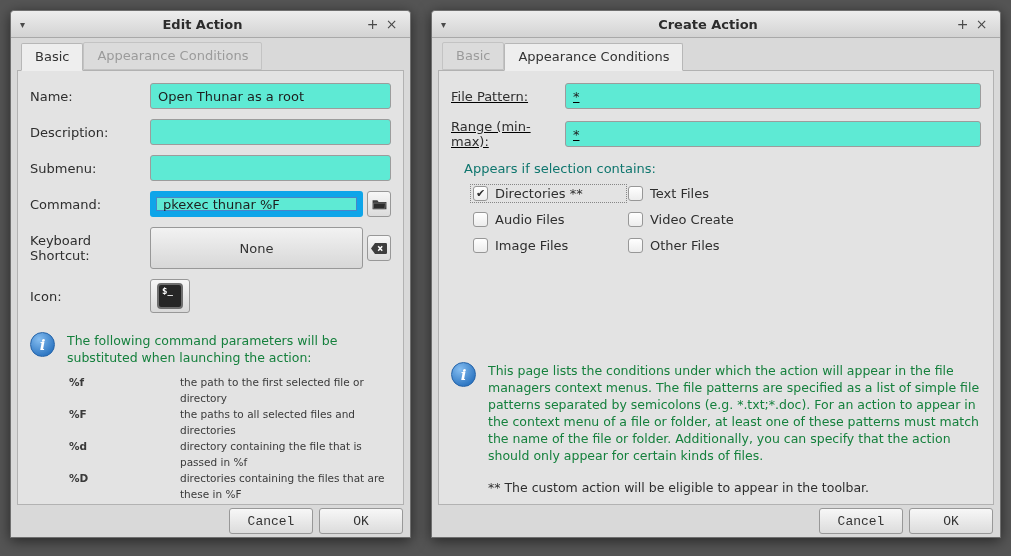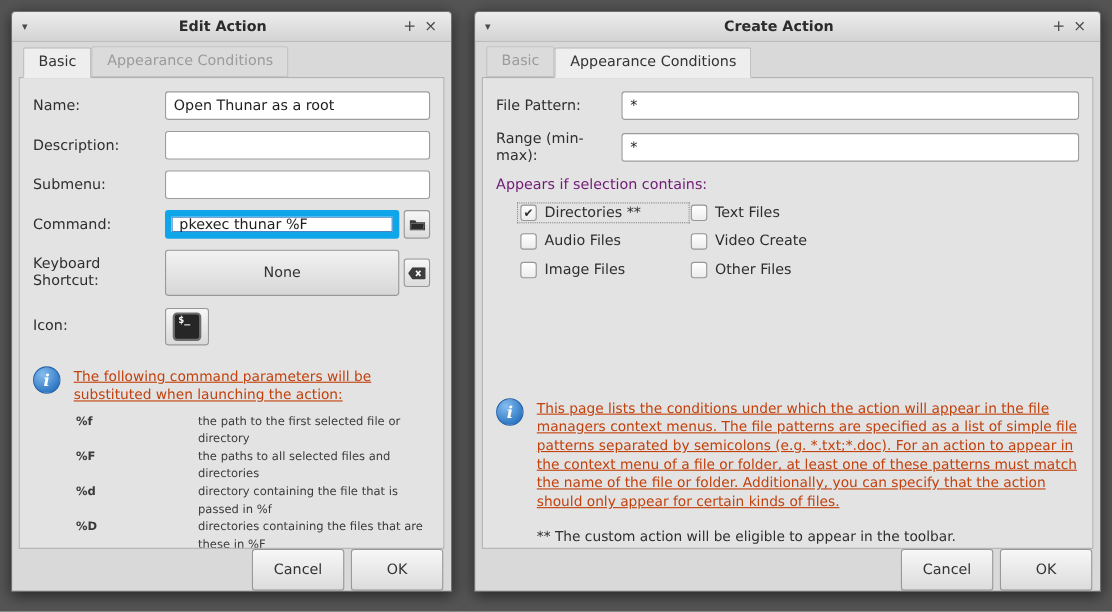--- a/index.html
+++ b/index.html
@@ -24,30 +24,30 @@
   .tab { padding:5px 13px 6px; font-size:13px; border:1px solid #b7b7b7; position:relative;
          margin-bottom:-1px; z-index:2; border-radius:2px 2px 0 0; }
   .tab.active   { background:#eeeeee; color:#333; border-bottom-color:#eeeeee; }
   .tab.inactive { background:#dbdbdb; color:#9b9b9b; border-color:#c3c3c3; margin-bottom:0; z-index:0; }
 
   .page { flex:1; margin:0 6px; background:#e3e3e3; border:1px solid #b2b2b2;
           padding:12px; display:flex; flex-direction:column; overflow:hidden; z-index:1; }
 
   .action-area { flex:0 0 32px; display:flex; align-items:center; justify-content:flex-end;
                  gap:6px; padding:0 7px; }
-  .btn { height:38px; min-width:84px; display:flex; align-items:center; justify-content:center;
+  .btn { height:26px; min-width:84px; display:flex; align-items:center; justify-content:center;
          background:linear-gradient(#f7f7f7,#dcdcdc); border:1px solid #989898; border-radius:3px;
-         font-size:13px; color:#333; }
+         font-size:13px; color:#333;font-family:Liberation Mono, monospace; }
 
   .form-row { display:grid; align-items:center; margin-bottom:10px; }
   #edit-window  .form-row { grid-template-columns:120px 1fr; }
-  #create-window .form-row { grid-template-columns:114px 1fr; }
+  #create-window .form-row { grid-template-columns:114px 1fr;text-decoration:underline; }
   .lbl { font-size:13px; color:#2e2e2e; }
 
-  .entry { height:26px; width:100%; border:1px solid #9c9c9c; border-radius:3px; background:#ffffff;
+  .entry { height:26px; width:100%; border:1px solid #9c9c9c; border-radius:3px; background:#5eead4;
            padding:0 7px; font-family:inherit; font-size:13px; color:#1e1e1e; outline:none; }
   .entry.focused { border:6px solid #0ea5e9; box-shadow:inset 0 0 0 1px #4a84c8; }
 
   .with-aux { display:flex; gap:4px; align-items:center; }
   .with-aux .grow { flex:1; }
   .aux-btn { flex:0 0 24px; height:26px; display:flex; align-items:center; justify-content:center;
              background:linear-gradient(#f7f7f7,#dcdcdc); border:1px solid #989898; border-radius:3px; }
   .shortcut-btn { flex:1; height:42px; display:flex; align-items:center; justify-content:center;
                   background:linear-gradient(#f2f2f2,#d7d7d7); border:1px solid #989898;
                   border-radius:3px; font-size:13px; color:#333; }
@@ -57,28 +57,28 @@
   .term-tile { width:26px; height:26px; background:#262626; border:2px solid #6e6e6e; border-radius:4px;
                color:#fff; font-family:"DejaVu Sans Mono", monospace; font-size:9px; font-weight:bold;
                padding:2px 0 0 3px; line-height:1; }
 
   .info-block { display:flex; gap:12px; margin-top:9px; }
   .info-icon { flex:0 0 25px; width:25px; height:25px; border-radius:50%;
                background:radial-gradient(circle at 35% 28%, #85bdf0, #2e77c3 75%);
                border:1px solid #2563a8; color:#fff;
                font-family:"DejaVu Serif", serif; font-style:italic; font-weight:bold; font-size:15px;
                display:flex; align-items:center; justify-content:center; }
-  .info-text { font-size:12.5px; line-height:17px; color:#c2410c;text-decoration:underline; }
+  .info-text { font-size:12.5px; line-height:17px; color:#15803d; }
   #create-window .info-text { max-width:492px; }
 
   .params { margin:8px 0 0 39px; }
   .param-row { display:grid; grid-template-columns:111px 1fr; font-size:10.5px; line-height:16px; color:#3a3a3a; }
   .param-key { font-weight:bold; }
 
-  .section-lbl { font-size:13px; color:#701a75; margin:2px 0 9px; }
+  .section-lbl { font-size:13px; color:#0f766e; margin:2px 13px 9px; }
   .cb-grid { display:grid; grid-template-columns:155px auto; row-gap:9px; margin-left:20px; justify-content:start; }
   .cb-item { display:inline-flex; align-items:center; gap:7px; padding:1px 4px 1px 2px; }
   .cb-item.focused { outline:1px dotted #868686; }
   .cb { width:15px; height:15px; border:1px solid #979797; border-radius:3px;
         background:linear-gradient(#ffffff,#ececec); display:flex; align-items:center; justify-content:center; }
   .cb .mark { font-size:11px; font-weight:bold; color:#2d2d2d; line-height:1; margin-top:-1px; }
   .cb-label { font-size:13px; color:#2e2e2e; }
 
   .footnote { font-size:12.5px; color:#2e2e2e; margin:16px 0 0 37px; }
   .spacer-info { margin-top:108px; }

